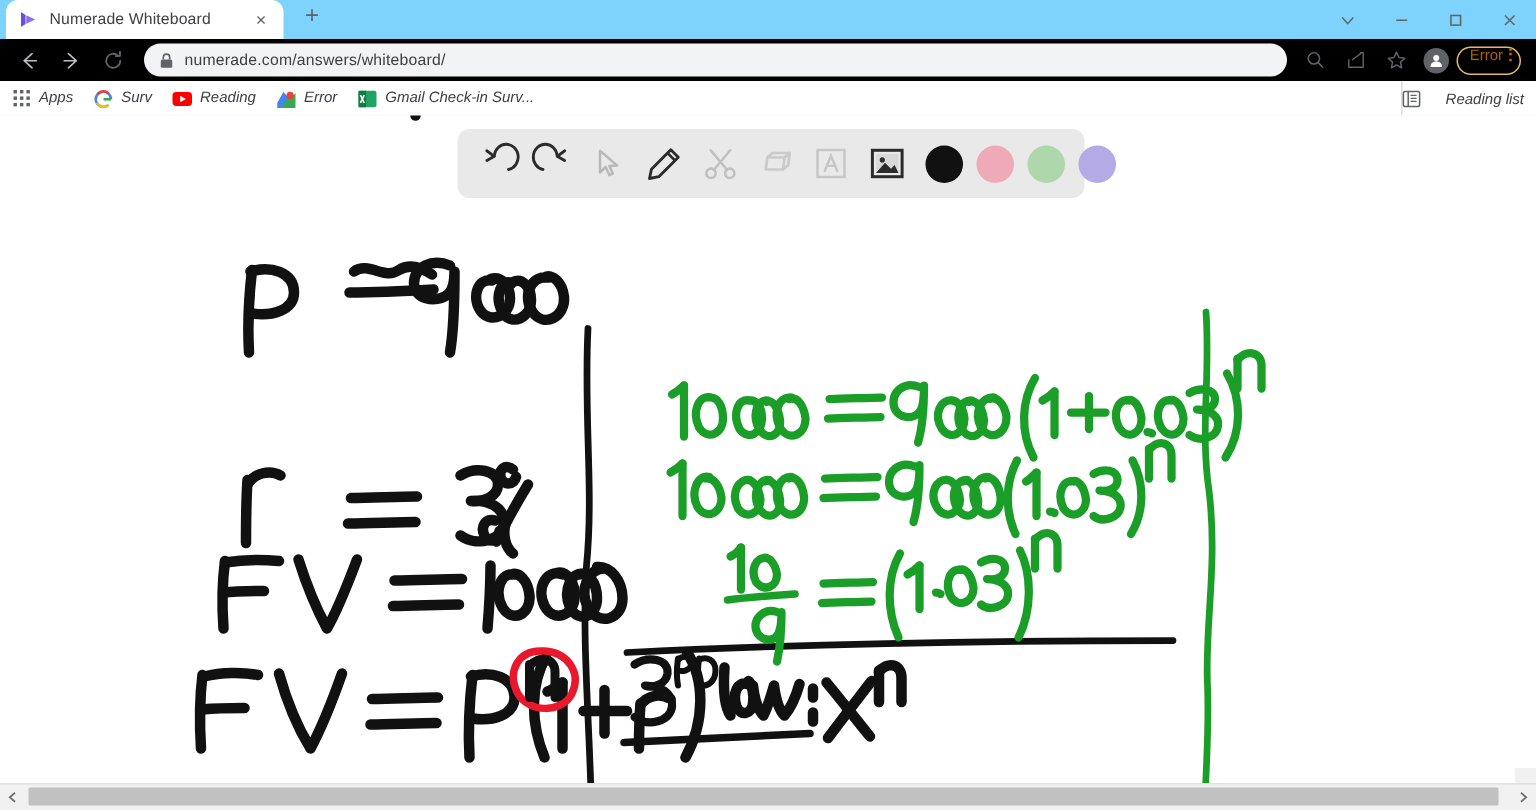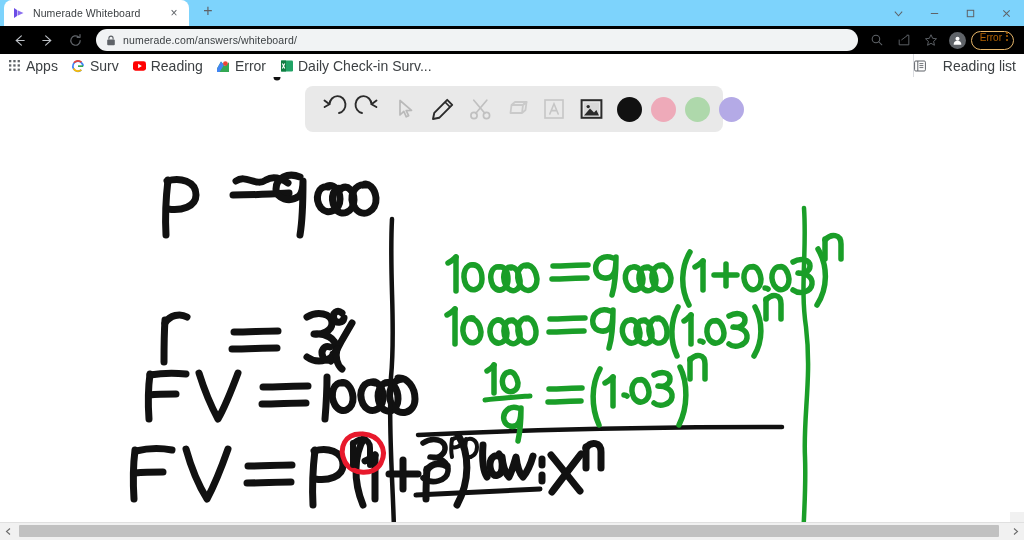--- a/index.html
+++ b/index.html
@@ -137,22 +137,23 @@
     background: #ffffff;
     border-bottom: 1px solid #e3e3e3;
     display: flex;
     align-items: center;
     padding: 0 8px;
     gap: 14px;
     position: relative;
   }
   .bm {
     display: flex; align-items: center; gap: 5px;
-    font-size: 14px; color: #3c4043;
+    font-size: 10px; color: #3c4043;
     white-space: nowrap;
+    font-style: italic;
   }
   .bm-ico { width: 13px; height:13px; display:flex; align-items:center; justify-content:center; flex:0 0 13px;}
   .reading-list {
     position: absolute; right: 8px; top: 0;
     height: 24px; display: flex; align-items: center; gap: 16px;
     padding-left: 0;
     border-left: 1px solid #dadce0;
   }
 
   
@@ -383,21 +384,21 @@
     </div>
 
     <div class="bm">
       <span class="bm-ico">
         <svg width="12" height="12" viewBox="0 0 12 12">
           <rect x="0" y="0.5" width="12" height="11" rx="1.3" fill="#21a366"></rect>
           <rect x="0" y="0.5" width="5" height="11" fill="#107c41"></rect>
           <path d="M1.3 3.4 L3.8 8.6 M3.8 3.4 L1.3 8.6" stroke="#fff" stroke-width="1.1"></path>
         </svg>
       </span>
-      <span>Daily Check-in Surv...</span>
+      <span>Gmail Check-in Surv...</span>
     </div>
 
     <div class="reading-list">
       <span class="bm-ico">
         <svg width="12" height="12" viewBox="0 0 12 12">
           <rect x="0.6" y="1" width="10.8" height="10" rx="1.2" stroke="#5f6368" stroke-width="1" fill="none"></rect>
           <path d="M3.8 1 L3.8 11" stroke="#5f6368" stroke-width="1"></path>
           <path d="M5.4 3.6 h4 M5.4 5.6 h4 M5.4 7.6 h4" stroke="#5f6368" stroke-width=".9"></path>
         </svg>
       </span>

